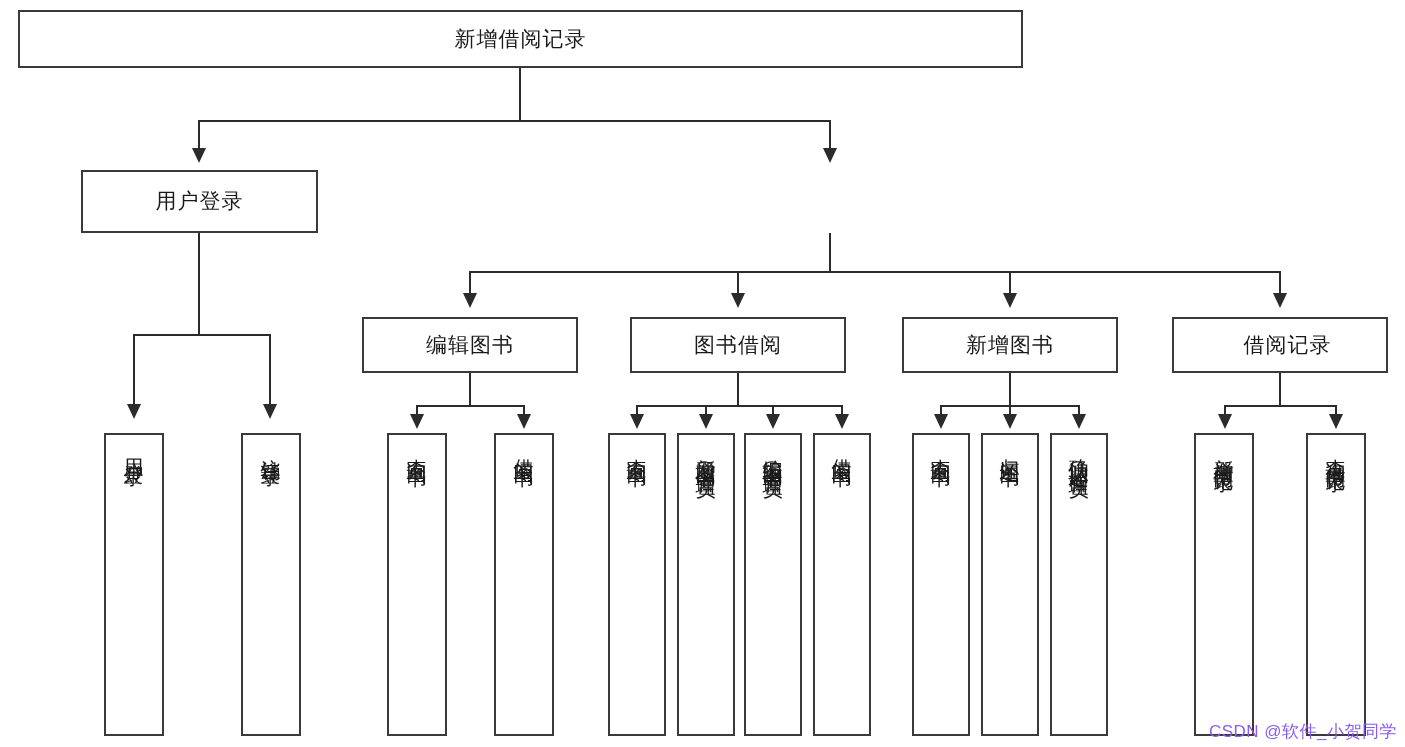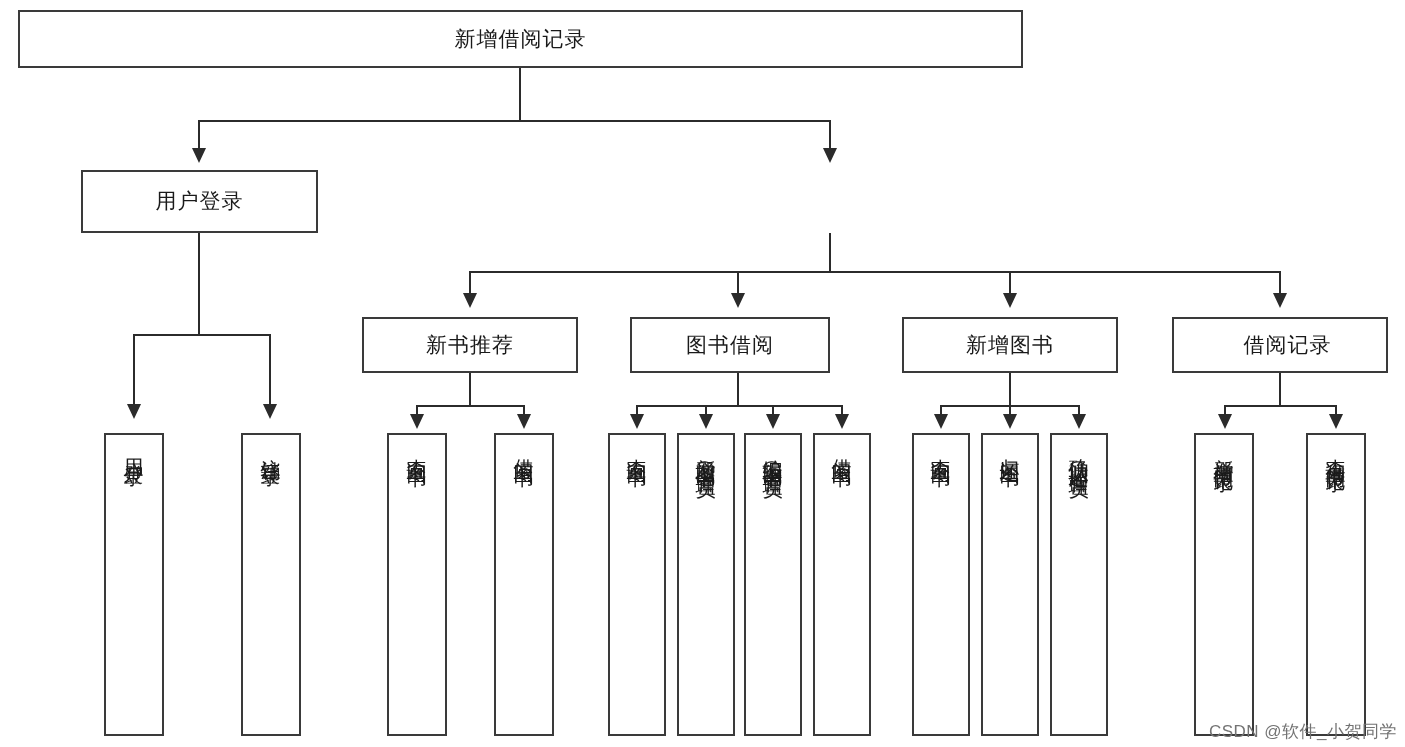--- a/index.html
+++ b/index.html
@@ -64,21 +64,21 @@
     border-right:7px solid transparent;
     border-top:15px solid #2b2b2b;
   }
 
   
   #watermark{
     position:absolute;
     right:8px;
     bottom:4px;
     font-size:17px;
-    color:#737373;
+    color:#8b5cf6;
     letter-spacing:0.5px;
     white-space:nowrap;
     user-select:none;
   }
 </style>
 </head>
 <body>
 
 <div id="stage">
 
@@ -110,23 +110,23 @@
   <div class="ln v" style="left:469px;top:271px;width:2px;height:24px;"></div>
   <div class="arrow" style="left:463px;top:293px;"></div>
   <div class="ln v" style="left:737px;top:271px;width:2px;height:24px;"></div>
   <div class="arrow" style="left:731px;top:293px;"></div>
   <div class="ln v" style="left:1009px;top:271px;width:2px;height:24px;"></div>
   <div class="arrow" style="left:1003px;top:293px;"></div>
   <div class="ln v" style="left:1279px;top:271px;width:2px;height:24px;"></div>
   <div class="arrow" style="left:1273px;top:293px;"></div>
 
   <div class="node" style="left:362px;top:317px;width:216px;height:56px;">
-    <span class="label">新书推荐</span>
-  </div>
-  <div class="node" style="left:630px;top:317px;width:200px;height:56px;">
+    <span class="label">编辑图书</span>
+  </div>
+  <div class="node" style="left:630px;top:317px;width:216px;height:56px;">
     <span class="label">图书借阅</span>
   </div>
   <div class="node" style="left:902px;top:317px;width:216px;height:56px;">
     <span class="label">新增图书</span>
   </div>
   <div class="node" style="left:1172px;top:317px;width:216px;height:56px;padding-left:15px;">
     <span class="label">借阅记录</span>
   </div>
 
   <div class="ln v" style="left:469px;top:373px;width:2px;height:33px;"></div>

